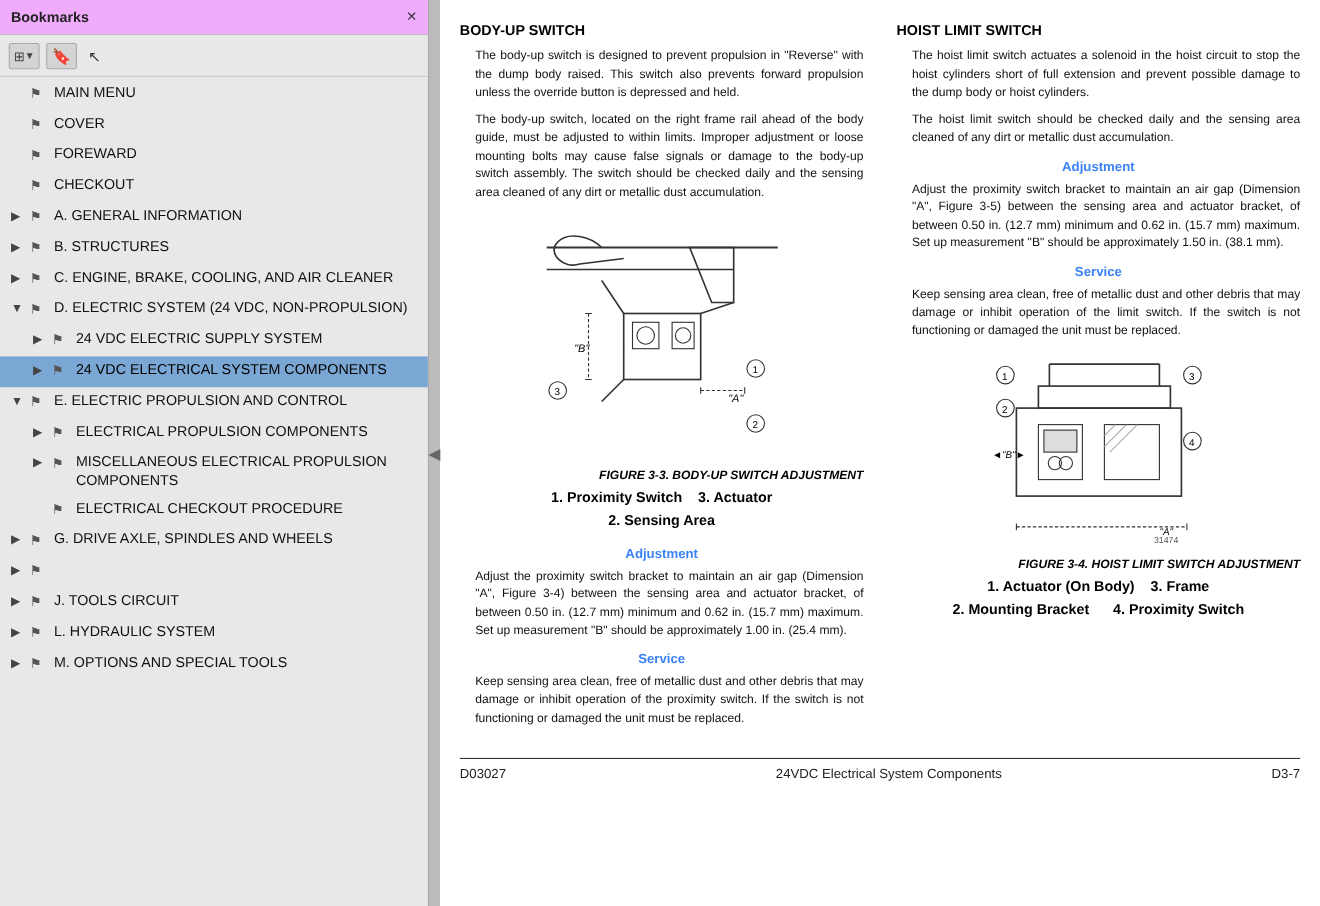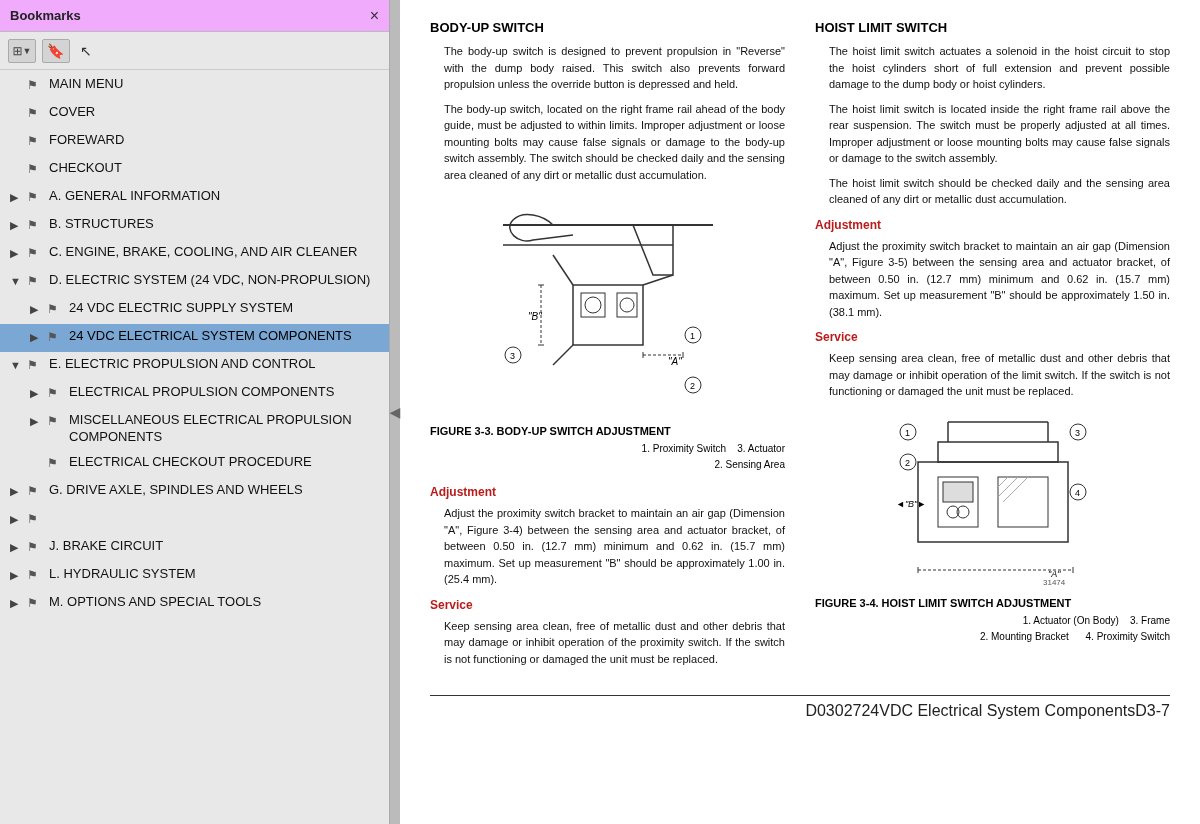--- a/index.html
+++ b/index.html
@@ -141,21 +141,21 @@
       left: 50%;
       top: 50%;
       transform: translate(-50%, -50%);
     }
 
     
     #right-panel {
       flex: 1;
       background: #fff;
       overflow-y: auto;
-      padding: 20px 30px;
+      padding: 20px 18px;
       display: flex;
       flex-direction: column;
     }
 
     #doc-content {
       display: flex;
       gap: 30px;
       max-width: 800px;
     }
 
@@ -177,56 +177,59 @@
       margin-bottom: 8px;
       text-align: justify;
       margin-left: 14px;
     }
 
     .sub-section-title {
       font-size: 12px;
       font-weight: bold;
       margin-top: 10px;
       margin-bottom: 6px;
-      color: #b91c1c;
+      color: #3b82f6;
+      text-align: center;
     }
 
     .figure-container {
       margin: 12px 0;
       text-align: center;
     }
 
     .figure-caption {
       font-size: 11px;
       font-weight: bold;
-      text-align: left;
+      text-align: right;
       margin-top: 6px;
       margin-bottom: 4px;
+      font-style: italic;
     }
 
     .figure-legend {
-      font-size: 10px;
-      text-align: right;
+      font-size: 13px;
+      text-align: center;
       margin-top: 4px;
       line-height: 1.6;
+      font-weight: bold;
     }
 
     
     .diagram-svg {
       border: none;
     }
 
     #doc-footer {
       display: flex;
-      justify-content: flex-end;
+      justify-content: space-between;
       align-items: center;
       border-top: 1px solid #333;
       padding-top: 6px;
       margin-top: 20px;
-      font-size: 16px;
+      font-size: 12px;
       color: #222;
       max-width: 800px;
     }
 
     
     #bookmarks-list::-webkit-scrollbar { width: 8px; }
     #bookmarks-list::-webkit-scrollbar-track { background: #d0d0d0; }
     #bookmarks-list::-webkit-scrollbar-thumb { background: #888; border-radius: 2px; }
   </style>
 </head>
@@ -344,21 +347,21 @@
     </div>
 
     <div class="bookmark-item">
       <span class="expand-arrow">▶</span>
       <span class="bookmark-icon">⚑</span>
     </div>
 
     <div class="bookmark-item">
       <span class="expand-arrow">▶</span>
       <span class="bookmark-icon">⚑</span>
-      <span class="bookmark-label">J. BRAKE CIRCUIT</span>
+      <span class="bookmark-label">J. TOOLS CIRCUIT</span>
     </div>
 
     <div class="bookmark-item">
       <span class="expand-arrow">▶</span>
       <span class="bookmark-icon">⚑</span>
       <span class="bookmark-label">L. HYDRAULIC SYSTEM</span>
     </div>
 
     <div class="bookmark-item">
       <span class="expand-arrow">▶</span>
@@ -430,21 +433,20 @@
       <p class="doc-text">Adjust the proximity switch bracket to maintain an air gap (Dimension "A", Figure 3-4) between the sensing area and actuator bracket, of between 0.50 in. (12.7 mm) minimum and 0.62 in. (15.7 mm) maximum. Set up measurement "B" should be approximately 1.00 in. (25.4 mm).</p>
 
       <div class="sub-section-title">Service</div>
       <p class="doc-text">Keep sensing area clean, free of metallic dust and other debris that may damage or inhibit operation of the proximity switch. If the switch is not functioning or damaged the unit must be replaced.</p>
     </div>
 
     <div class="doc-column">
       <div class="section-title">HOIST LIMIT SWITCH</div>
 
       <p class="doc-text">The hoist limit switch actuates a solenoid in the hoist circuit to stop the hoist cylinders short of full extension and prevent possible damage to the dump body or hoist cylinders.</p>
-      <p class="doc-text">The hoist limit switch is located inside the right frame rail above the rear suspension. The switch must be properly adjusted at all times. Improper adjustment or loose mounting bolts may cause false signals or damage to the switch assembly.</p>
       <p class="doc-text">The hoist limit switch should be checked daily and the sensing area cleaned of any dirt or metallic dust accumulation.</p>
 
       <div class="sub-section-title">Adjustment</div>
       <p class="doc-text">Adjust the proximity switch bracket to maintain an air gap (Dimension "A", Figure 3-5) between the sensing area and actuator bracket, of between 0.50 in. (12.7 mm) minimum and 0.62 in. (15.7 mm) maximum. Set up measurement "B" should be approximately 1.50 in. (38.1 mm).</p>
 
       <div class="sub-section-title">Service</div>
       <p class="doc-text">Keep sensing area clean, free of metallic dust and other debris that may damage or inhibit operation of the limit switch. If the switch is not functioning or damaged the unit must be replaced.</p>
 
       <div class="figure-container">
         <svg class="diagram-svg" width="230" height="175" viewBox="0 0 230 175">

